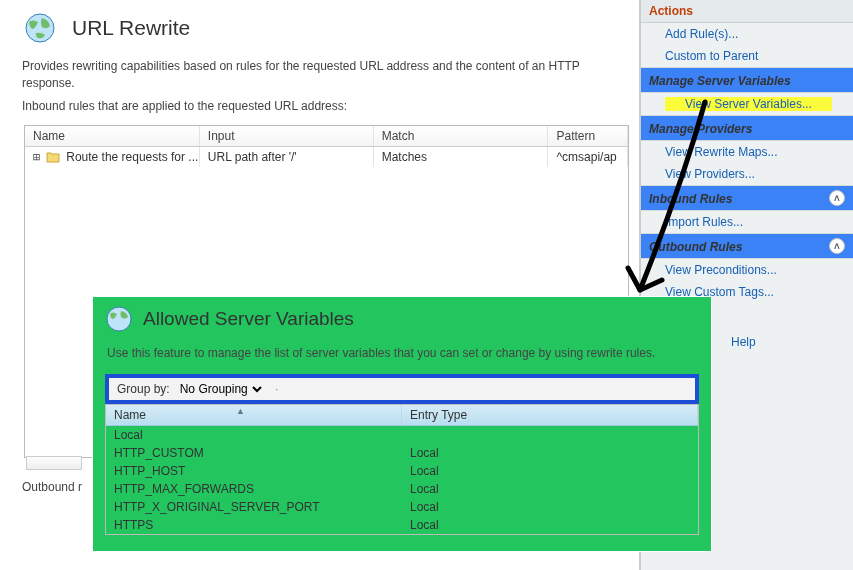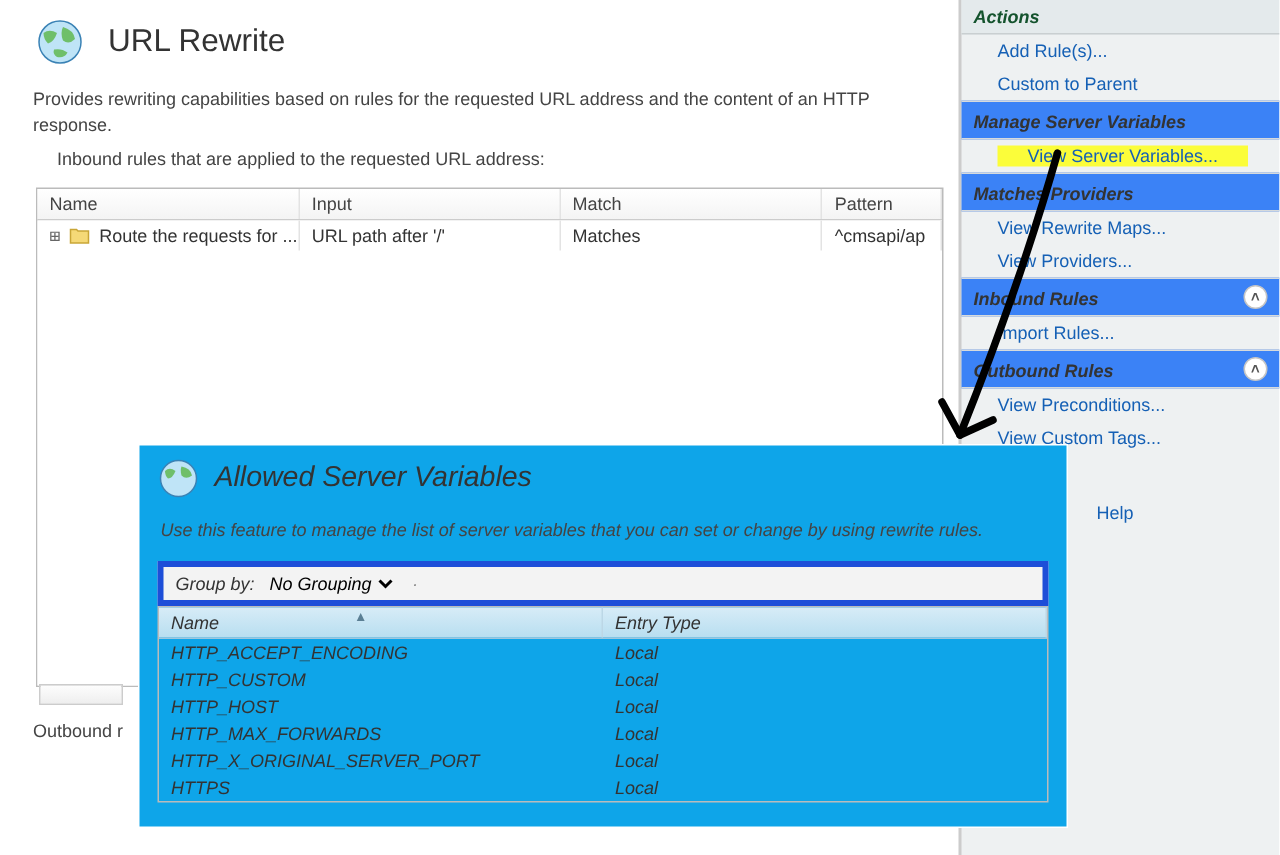--- a/index.html
+++ b/index.html
@@ -36,21 +36,21 @@
     font-size: 21px;
     font-weight: 400;
     color: #333;
   }
   .desc {
     padding: 0 20px 6px 22px;
     color: #444;
     line-height: 1.45;
   }
   .desc2 {
-    padding: 0 20px 12px 38px;
+    padding: 0 20px 12px 22px;
     color: #444;
   }
   .rules-table {
     margin: 0 10px 0 24px;
     border: 1px solid #bbb;
   }
   .rules-header, .rules-row {
     display: flex;
   }
   .rules-header {
@@ -95,22 +95,21 @@
     height:570px;
     background:#eef1f2;
     border-left:1px solid #ccc;
   }
   .actions-header {
     background:#e4eaec;
     border-bottom:1px solid #c9cfd1;
     padding:4px 8px;
     font-weight:700;
     font-size:12px;
-    color:#14532d;
-    font-style:italic;
+    color:#c2410c;
   }
   .section-head {
     padding:6px 8px 4px 8px;
     font-weight:700;
     font-size:12px;
     color:#333;
     border-top:1px solid #d6dadc;
     border-bottom:1px solid #d6dadc;
     background:#3b82f6;
     position:relative;
@@ -133,23 +132,22 @@
     cursor:pointer;
   }
   .highlighted { background:#fbfd3a; display:inline-block; padding:0 20px; }
 
   
   .overlay {
     position:absolute;
     left:92px; top:296px;
     width:620px;
     height:256px;
-    background:#0ea5e9;
+    background:#22c55e;
     border:1px solid #fff;
-    font-style:italic;
   }
   .overlay .title-row { padding:8px 12px 12px 12px; }
   .overlay .globe-icon { width:28px; height:28px; margin-right:10px; }
   .overlay h1.page-title { font-size:19px; }
   .overlay .desc { padding:0 14px 12px 14px; }
   .groupby {
     display:flex; align-items:center; gap:6px;
     padding:3px 8px;
     margin:0 12px;
     background:#f3f3f3;
@@ -234,21 +232,21 @@
 <div class="actions-pane">
   <div class="actions-header">Actions</div>
   <a class="action-link">Add Rule(s)...</a>
   <a class="action-link">Custom to Parent</a>
 
   <div class="section-head">Manage Server Variables</div>
   <a class="action-link">
     <span class="highlighted">View Server Variables...</span>
   </a>
 
-  <div class="section-head">Matches Providers</div>
+  <div class="section-head">Manage Providers</div>
   <a class="action-link">View Rewrite Maps...</a>
   <a class="action-link">View Providers...</a>
 
   <div class="section-head">
     <span>Inbound Rules</span>
     <span class="chev">˄</span>
   </div>
   <a class="action-link">Import Rules...</a>
 
   <div class="section-head">
@@ -285,21 +283,20 @@
   <div class="sv-table">
     <div class="sv-header">
       <div class="scol scol-name">
         <span>Name</span>
         <span class="sort-caret">▲</span>
       </div>
       <div class="scol scol-entry">Entry Type</div>
     </div>
     <div id="sv-body">
         <div class="sv-row">
-          <div class="scol scol-name">HTTP_ACCEPT_ENCODING</div>
           <div class="scol scol-entry">Local</div>
         </div>
         <div class="sv-row">
           <div class="scol scol-name">HTTP_CUSTOM</div>
           <div class="scol scol-entry">Local</div>
         </div>
         <div class="sv-row">
           <div class="scol scol-name">HTTP_HOST</div>
           <div class="scol scol-entry">Local</div>
         </div>

